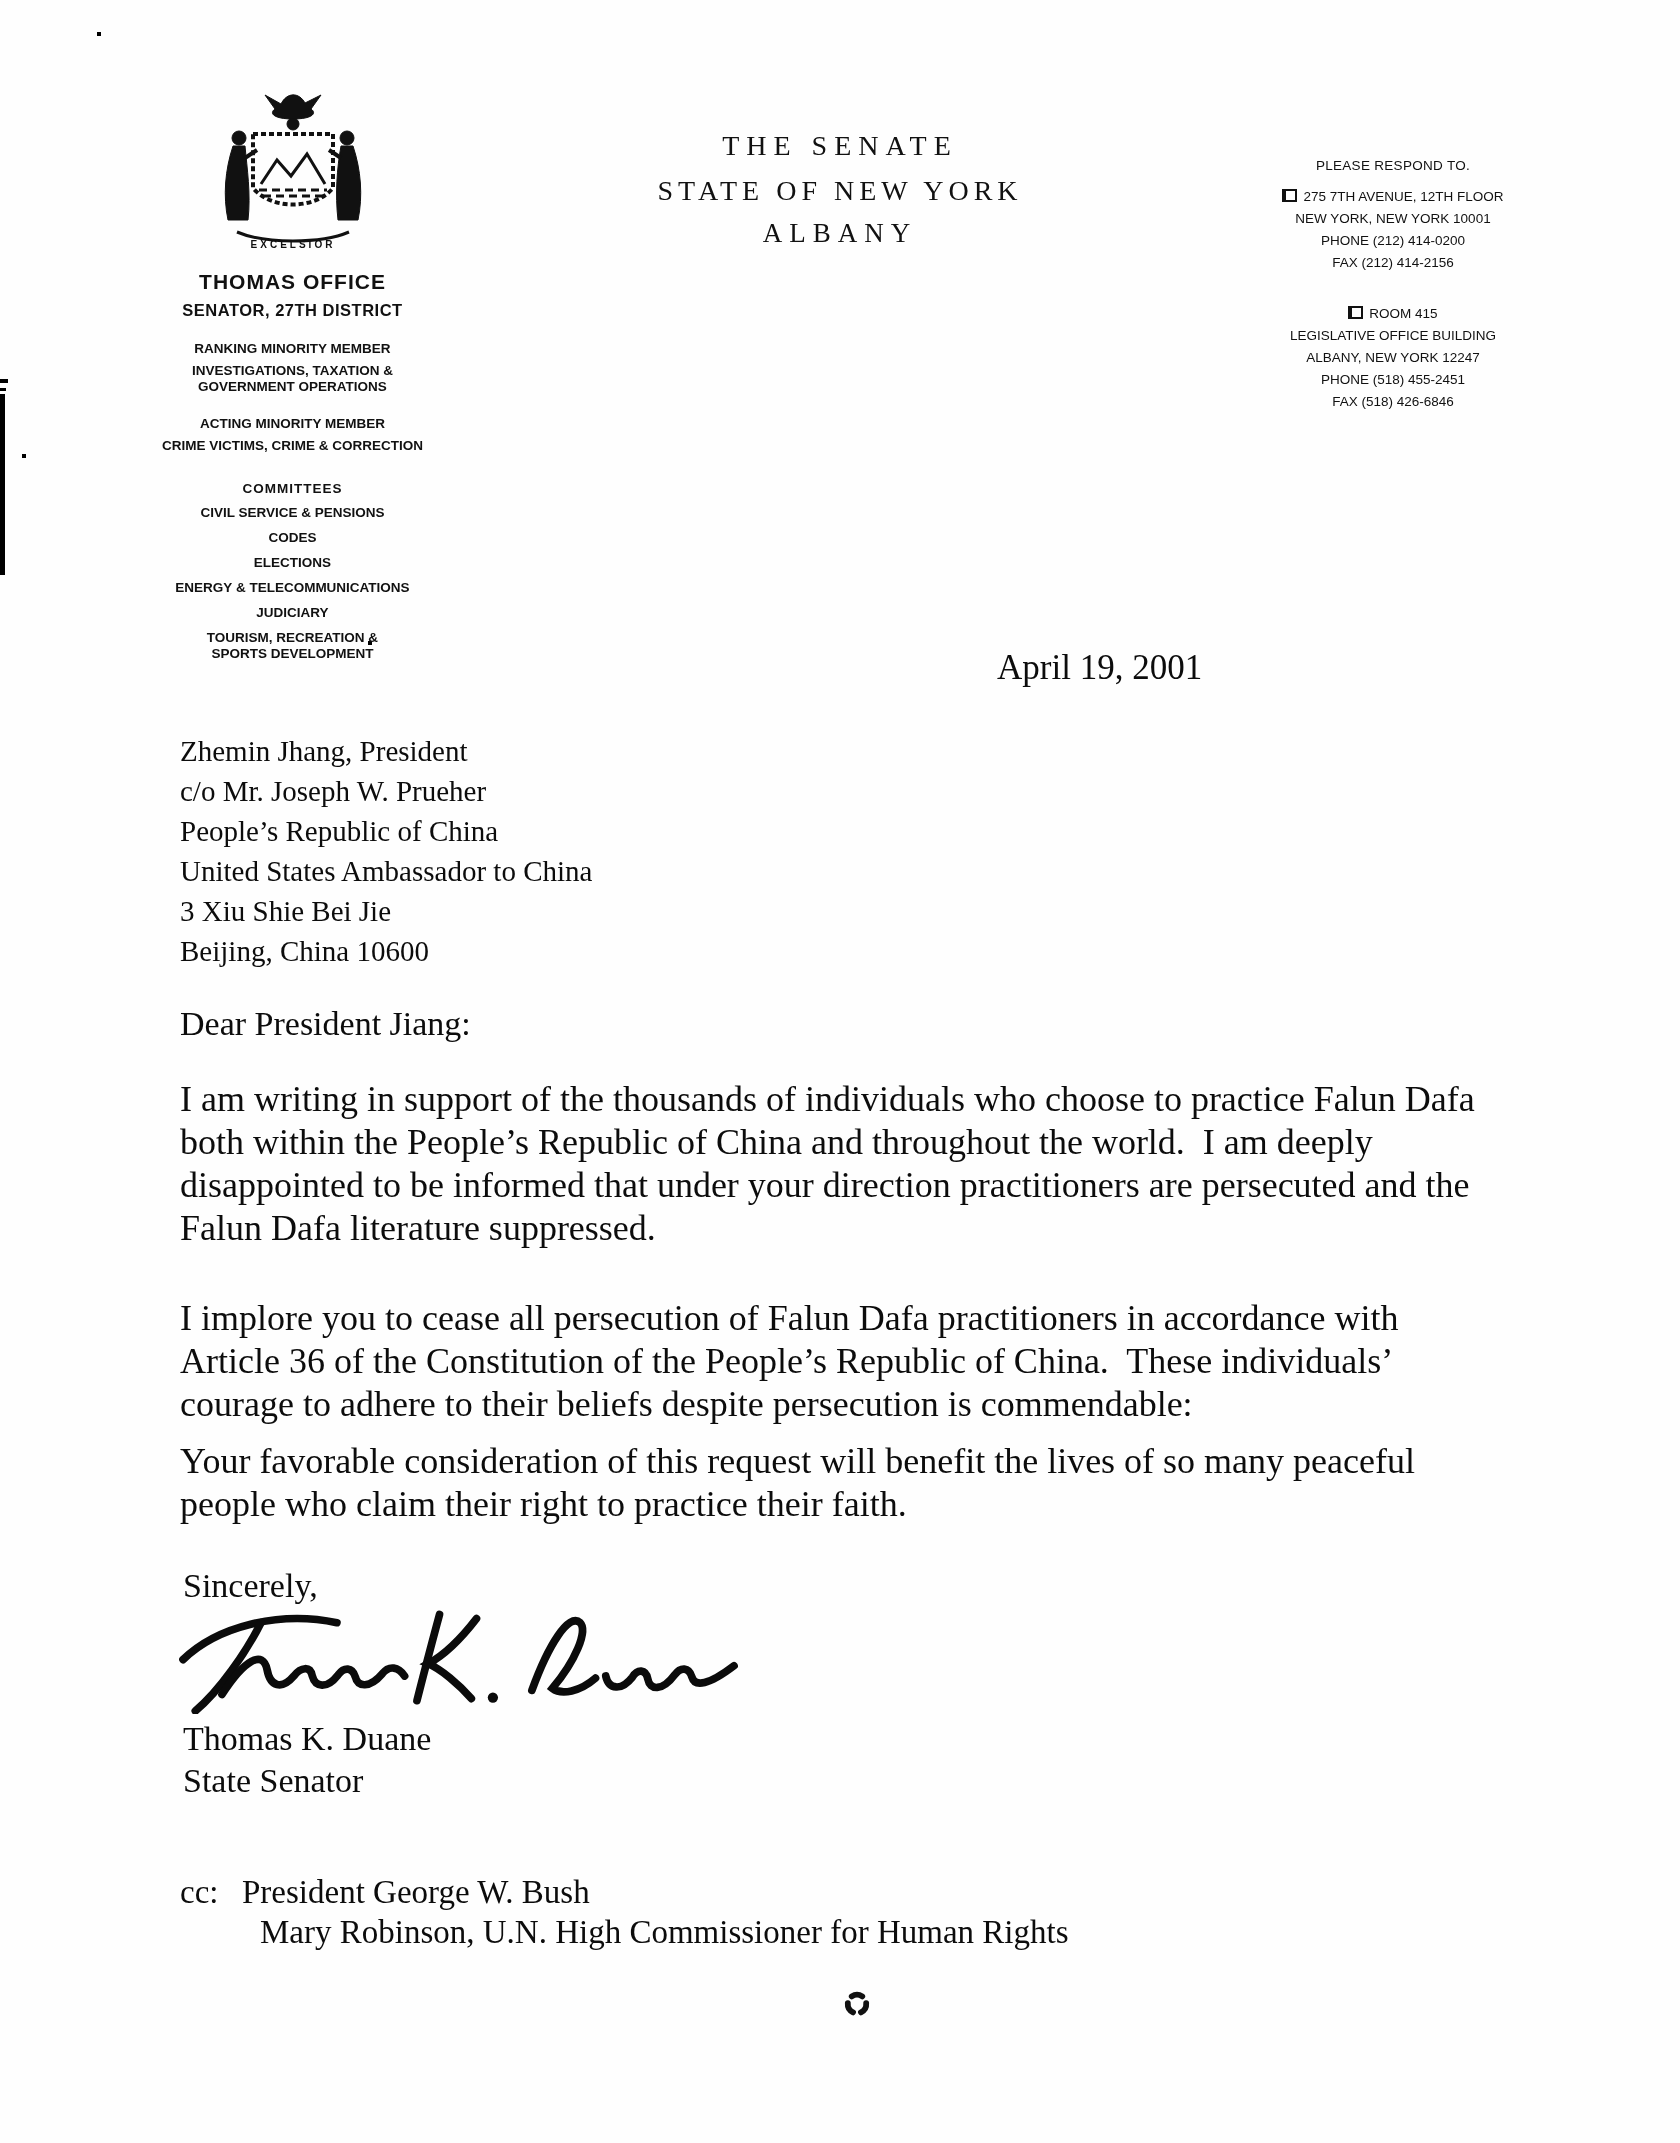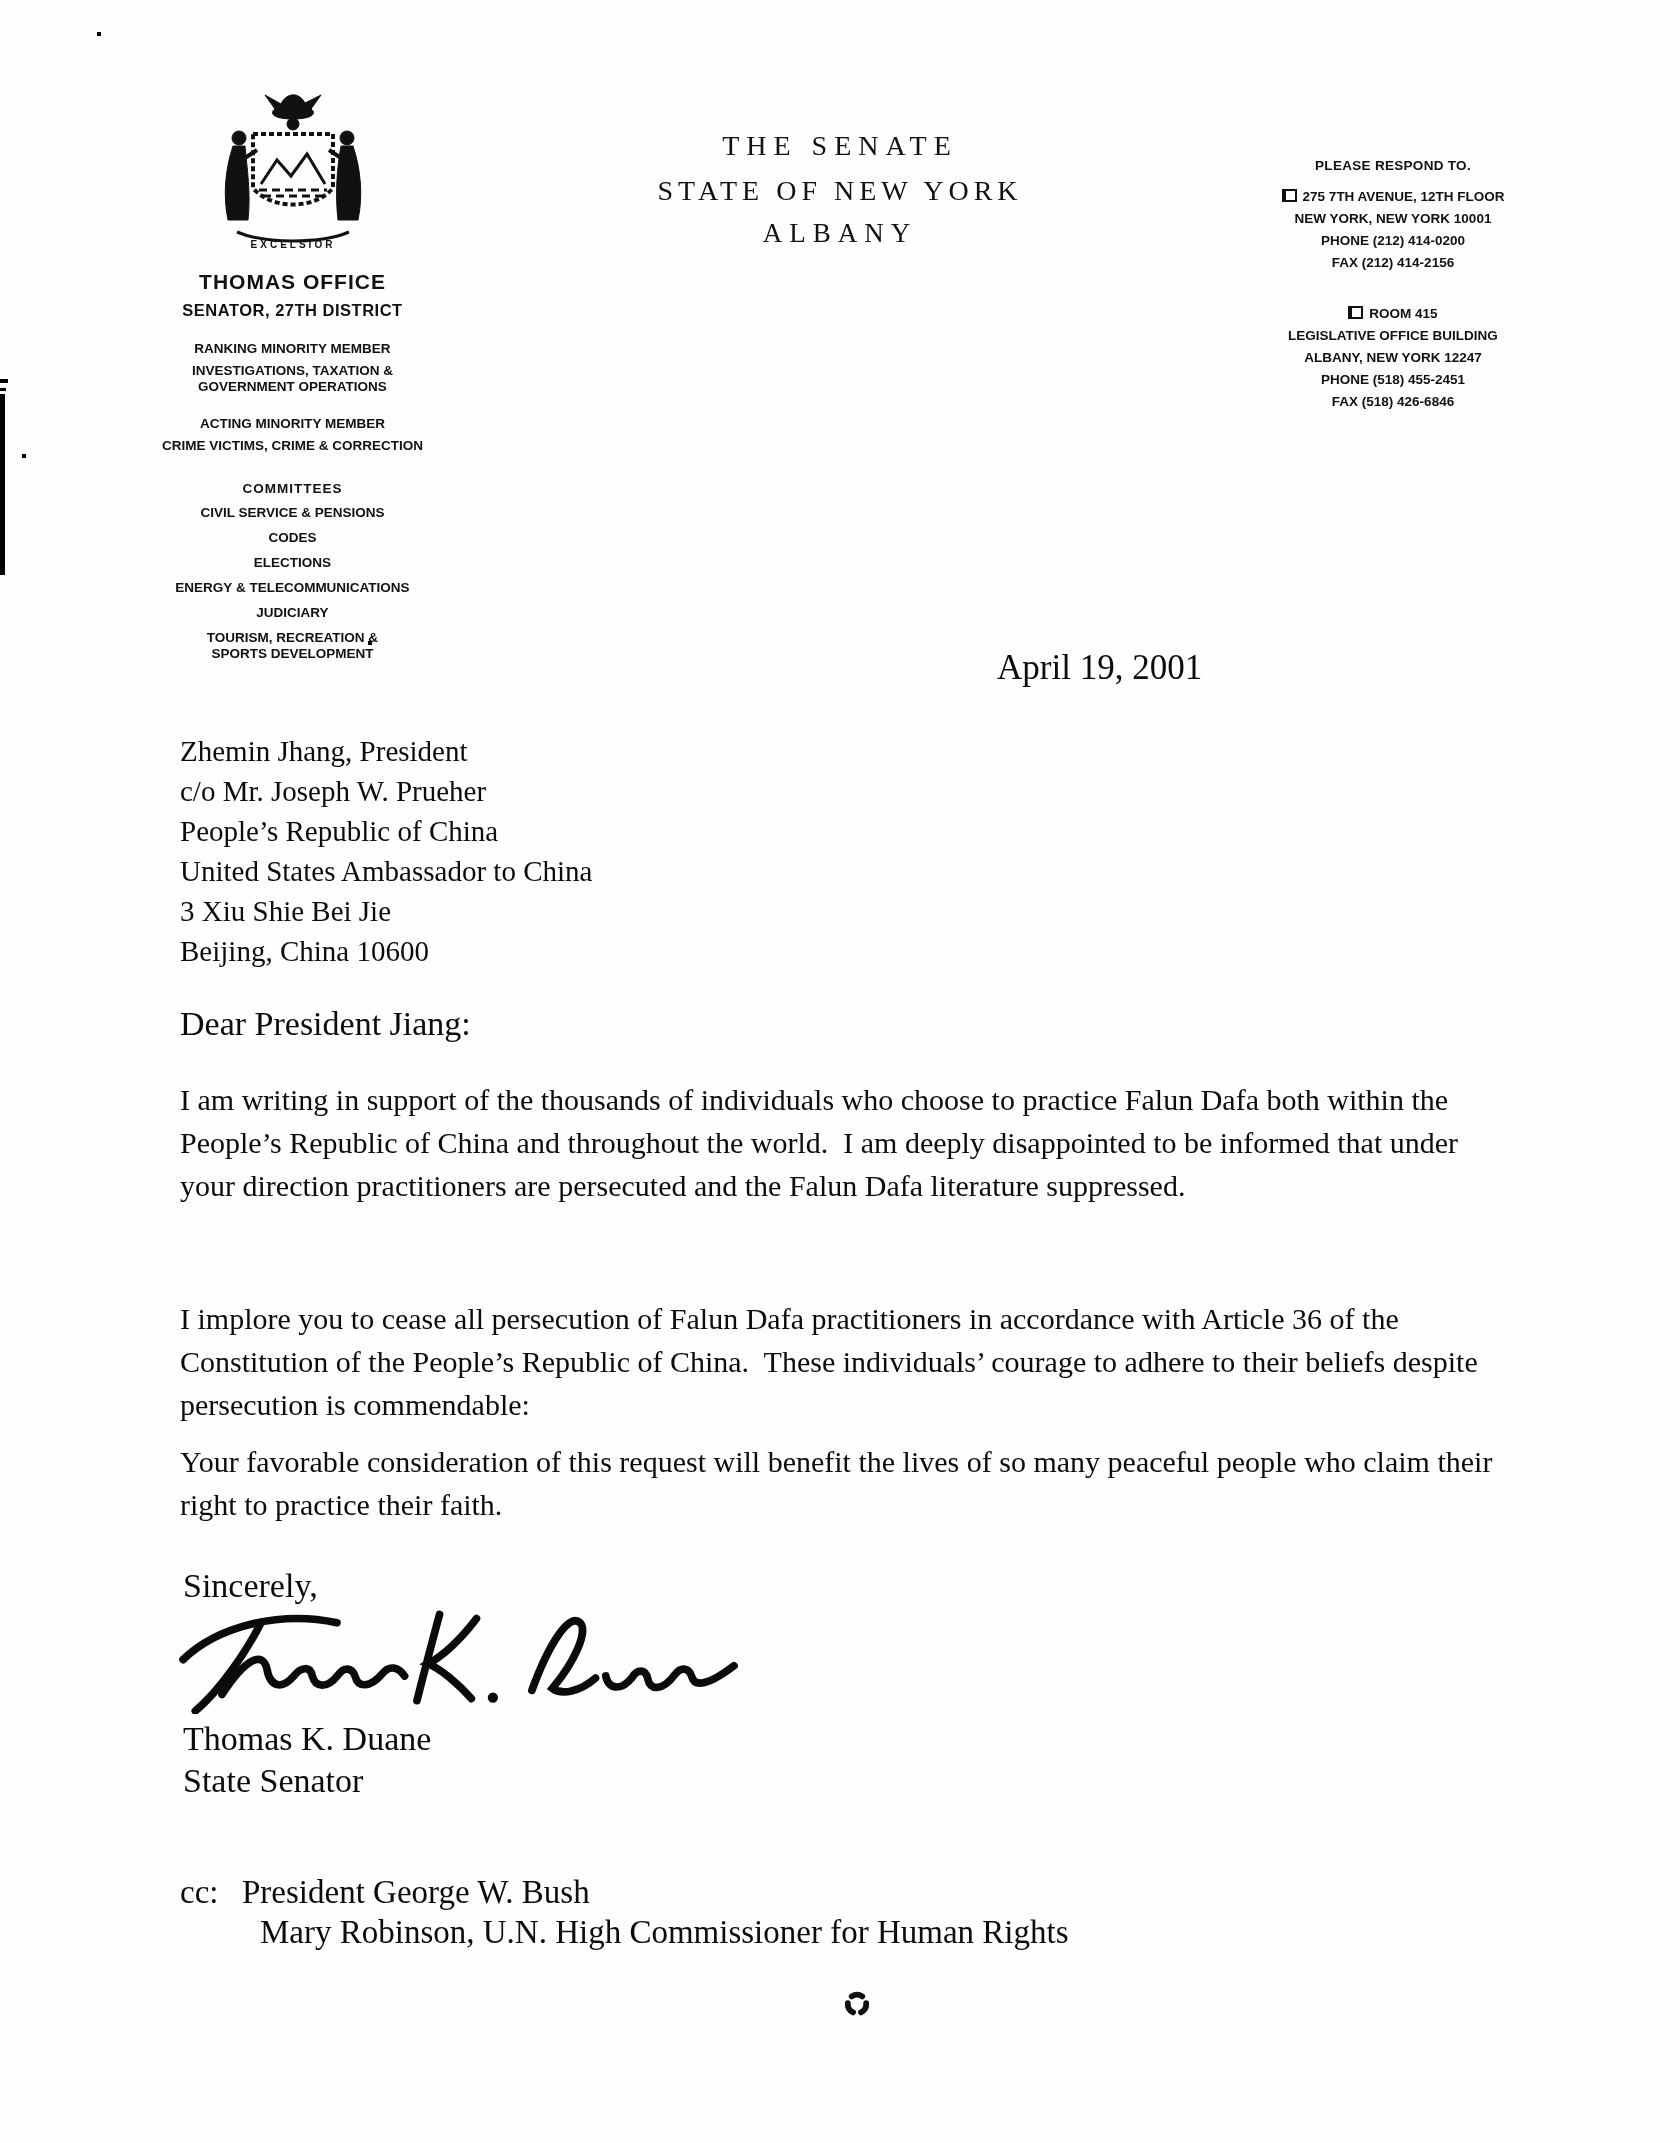--- a/index.html
+++ b/index.html
@@ -35,34 +35,34 @@
     white-space:nowrap;
   }
   .lh-center .l1{font-size:28px;letter-spacing:7px;}
   .lh-center .l2{font-size:28px;letter-spacing:5px;margin-top:13px;text-align:right;}
   .lh-center .l3{font-size:27px;letter-spacing:7px;margin-top:11px;}
   
   .lh-right{
     position:absolute;right:142px;top:155px;width:290px;
     text-align:center;
     font-family:"Liberation Sans", sans-serif;
-    font-weight:bold;font-size:13.5px;line-height:22px;color:#111;
+    font-weight:normal;font-size:13.5px;line-height:22px;color:#111;
   }
   .lh-right .respond-heading{margin-bottom:9px;letter-spacing:.3px;}
   .lh-right .addr{margin-bottom:29px;text-align:center;}
   .checkbox{
     display:inline-block;width:9px;height:9px;
     border:2px solid #111;border-left-width:4px;
     margin-right:6px;position:relative;top:1px;
   }
   
   .date{position:absolute;left:997px;top:648px;font-size:35px;}
   .recipient{position:absolute;left:180px;top:731px;font-size:29px;line-height:40px;}
   .salutation{position:absolute;left:180px;top:1005px;font-size:34px;}
-  .para{position:absolute;left:180px;width:1322px;font-size:30px;line-height:43px;white-space:pre-wrap;}
+  .para{position:absolute;left:180px;width:1322px;font-size:36px;line-height:43px;white-space:pre-wrap;}
   .p1{top:1078px;}
   .p2{top:1280px;margin-top:17px;}
   .p3{top:1440px;}
   .closing{position:absolute;left:183px;top:1567px;font-size:34px;}
   .signature{position:absolute;left:168px;top:1596px;}
   .signer{position:absolute;left:183px;top:1718px;font-size:34px;line-height:42px;}
   .cc{position:absolute;left:180px;top:1872px;font-size:33px;line-height:40px;}
   .cc-row{display:flex;}
   .cc-label{width:62px;}
   .footer-recycle{position:absolute;left:843px;top:1990px;}

